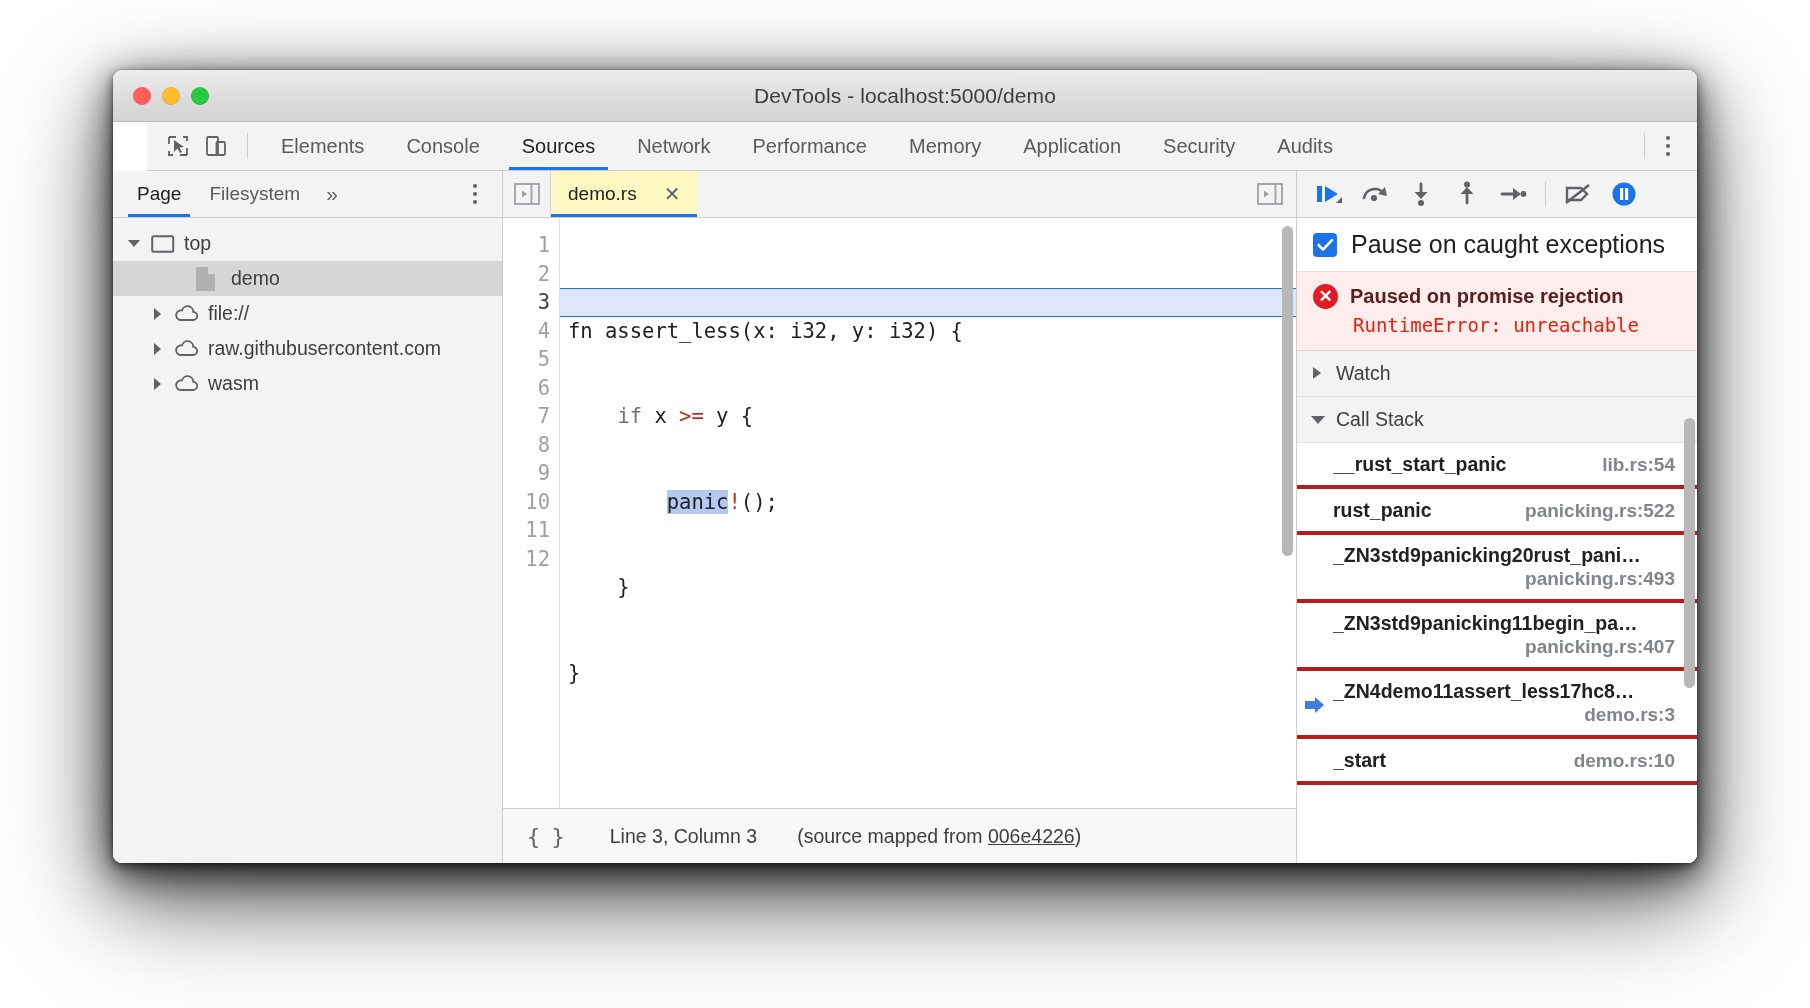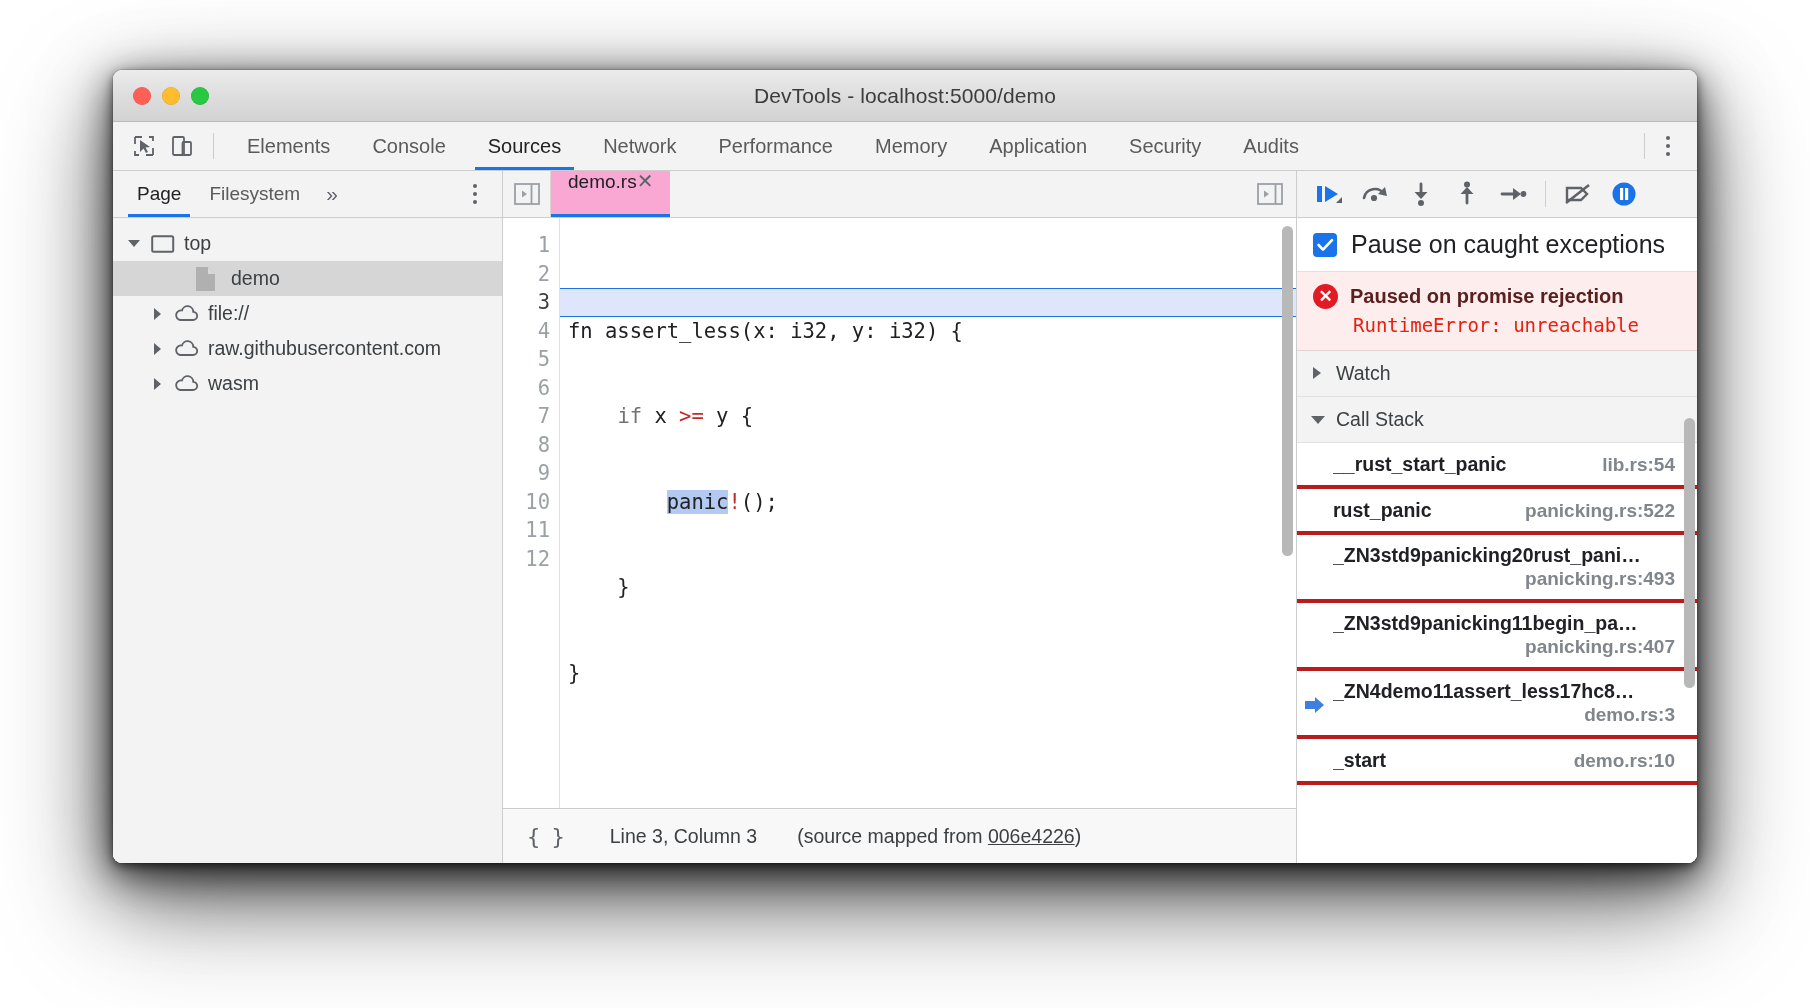--- a/index.html
+++ b/index.html
@@ -69,20 +69,21 @@
   
   #devtools-tabbar {
     height: 49px;
     flex: 0 0 49px;
     background: #f3f3f3;
     border-bottom: 1px solid #cdcdcd;
     display: flex;
     align-items: center;
     padding: 0 12px 0 12px;
     position: relative;
+    margin-left: 34px;
   }
   .tb-icon-btn {
     width: 38px; height: 38px;
     display: flex; align-items: center; justify-content: center;
     border-radius: 3px;
   }
   .tb-sep {
     width: 1px; height: 26px;
     background: #cccccc;
     margin: 0 12px;
@@ -240,26 +241,26 @@
     position: relative;
   }
   #panel-collapse-left {
     width: 48px; height: 100%;
     display: flex; align-items: center; justify-content: center;
     border-right: 1px solid #d6d6d6;
   }
   .file-tab {
     position: relative;
     height: 100%;
-    display: flex; align-items: flex-start;
-    gap: 0;
+    display: flex; align-items: center;
+    gap: 27px;
     padding: 0 17px;
     font-size: 19px;
     color: #202124;
-    background: #f9a8d4;
+    background: #fef9c3;
   }
   .file-tab::after {
     content: "";
     position: absolute;
     left: 0; right: 0; bottom: 0;
     height: 3px;
     background: #1a73e8;
   }
   .tab-close {
     font-size: 20px; color: #5f6368;

